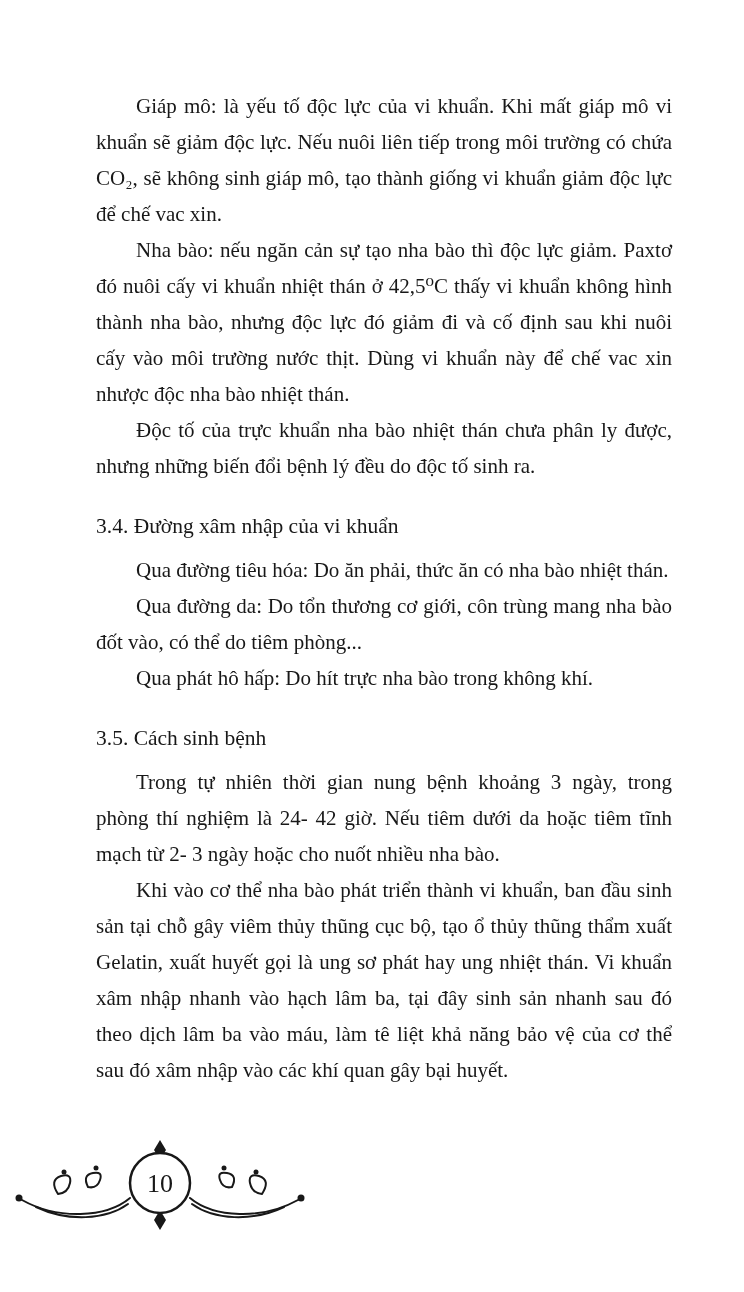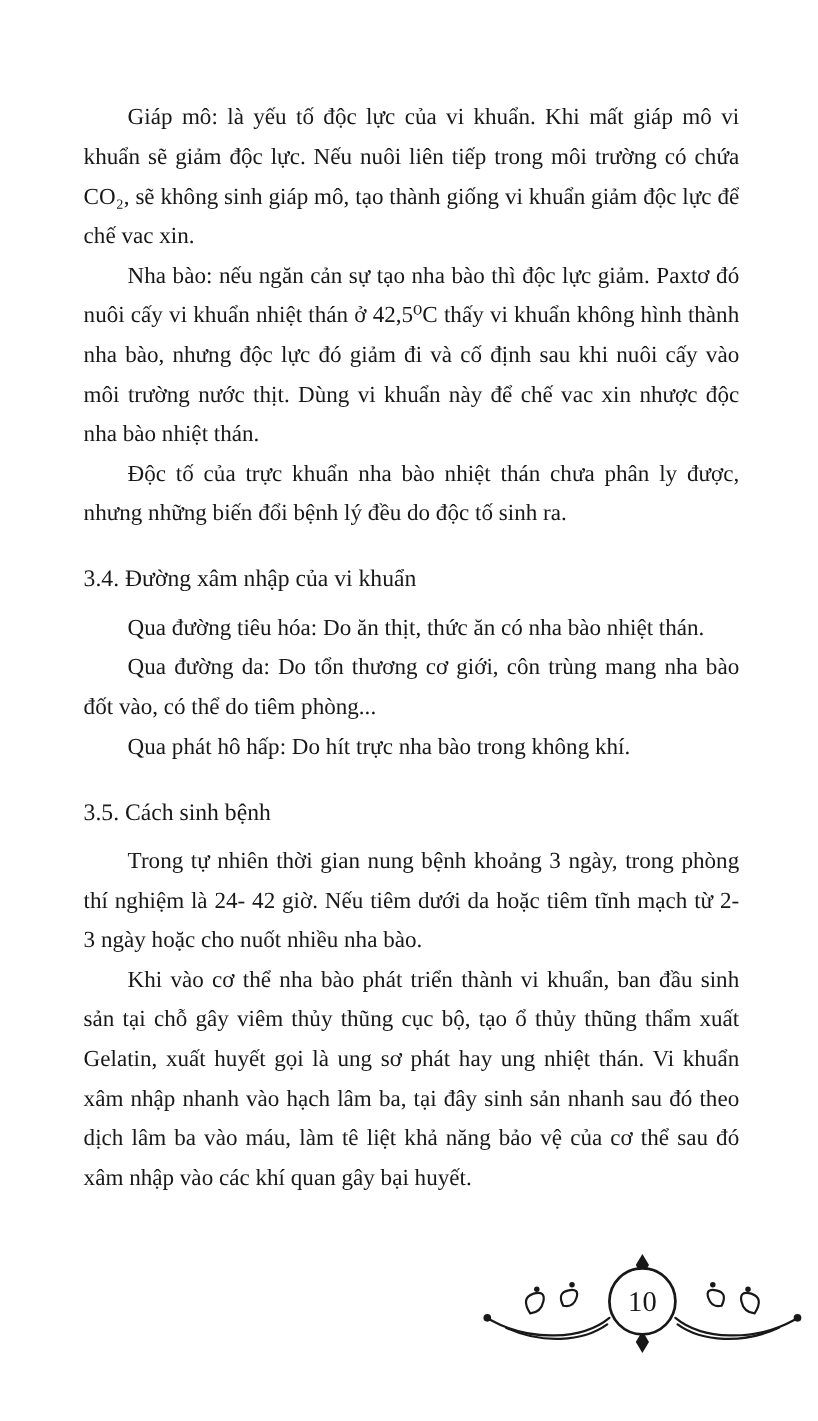--- a/index.html
+++ b/index.html
@@ -6,21 +6,21 @@
     margin: 0;
     padding: 0;
     background: #ffffff;
   }
   .page {
     position: relative;
     width: 744px;
     height: 1292px;
     background: #ffffff;
     box-sizing: border-box;
-    padding: 88px 72px 0 76px;
+    padding: 88px 72px 0 96px;
     font-family: "Liberation Serif", "DejaVu Serif", serif;
     color: #181818;
     overflow: hidden;
   }
   .body-text p {
     margin: 0;
     font-size: 21px;
     line-height: 36px;
     text-align: justify;
     text-indent: 40px;
@@ -33,21 +33,21 @@
     line-height: 36px;
     font-weight: normal;
     text-indent: 0;
   }
   .footer-ornament {
     position: absolute;
     left: 0;
     right: 0;
     bottom: 58px;
     display: flex;
-    justify-content: flex-end;
+    justify-content: flex-start;
   }
   .footer-ornament svg {
     display: block;
   }
   .page-number-text {
     font-family: "Liberation Serif", "DejaVu Serif", serif;
   }
 </style>
 </head>
 <body>
@@ -58,21 +58,21 @@
 
     <p>Giáp mô: là yếu tố độc lực của vi khuẩn. Khi mất giáp mô vi khuẩn sẽ giảm độc lực. Nếu nuôi liên tiếp trong môi trường có chứa CO₂, sẽ không sinh giáp mô, tạo thành giống vi khuẩn giảm độc lực để chế vac xin.</p>
 
     <p>Nha bào: nếu ngăn cản sự tạo nha bào thì độc lực giảm. Paxtơ đó nuôi cấy vi khuẩn nhiệt thán ở 42,5⁰C thấy vi khuẩn không hình thành nha bào, nhưng độc lực đó giảm đi và cố định sau khi nuôi cấy vào môi trường nước thịt. Dùng vi khuẩn này để chế vac xin nhược độc nha bào nhiệt thán.</p>
 
     <p>Độc tố của trực khuẩn nha bào nhiệt thán chưa phân ly được, nhưng những biến đổi bệnh lý đều do độc tố sinh ra.</p>
 
     <h2 class="section-heading">3.4. Đường xâm nhập của vi khuẩn</h2>
 
     <p>
-      <span class="lead-italic">Qua đường tiêu hóa</span><span>: Do ăn thịt, thức ăn có nha bào nhiệt thán.</span>
+      <span class="lead-italic">Qua đường tiêu hóa</span><span>: Do ăn phải, thức ăn có nha bào nhiệt thán.</span>
     </p>
 
     <p>
       <span class="lead-italic">Qua đường da</span><span>: Do tổn thương cơ giới, côn trùng mang nha bào đốt vào, có thể do tiêm phòng...</span>
     </p>
 
     <p>
       <span class="lead-italic">Qua phát hô hấp</span><span>: Do hít trực nha bào trong không khí.</span>
     </p>
 

